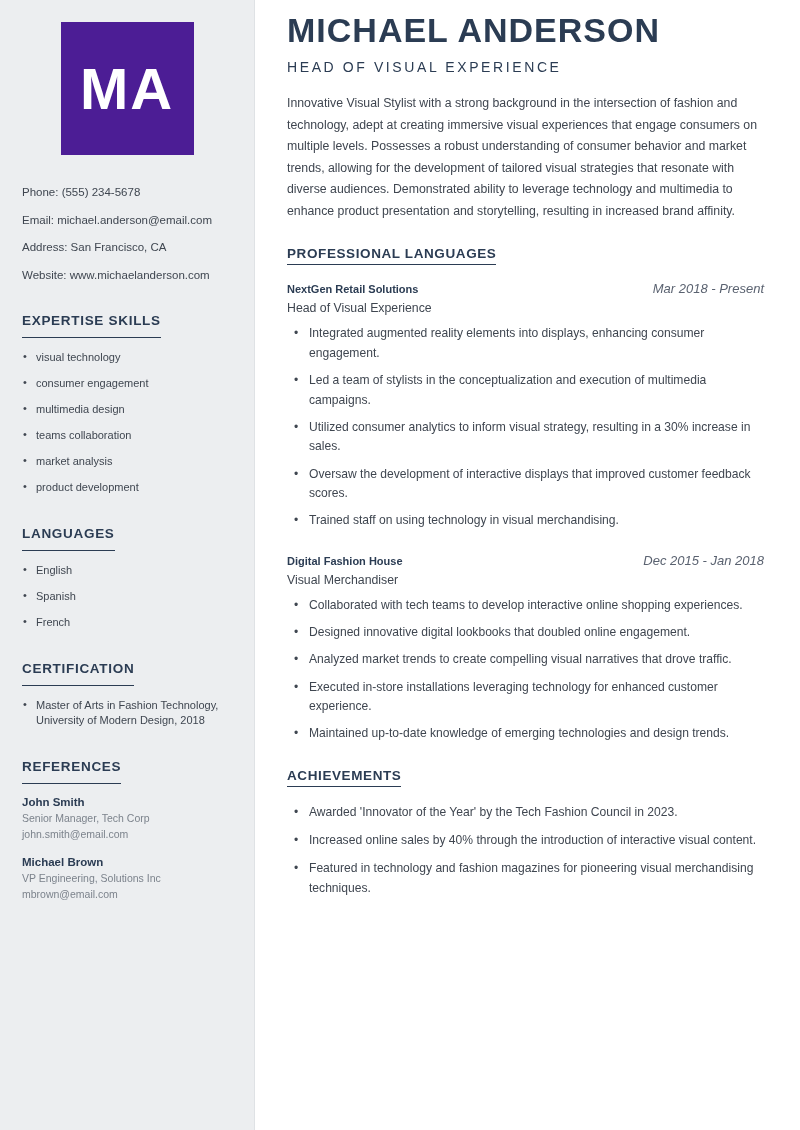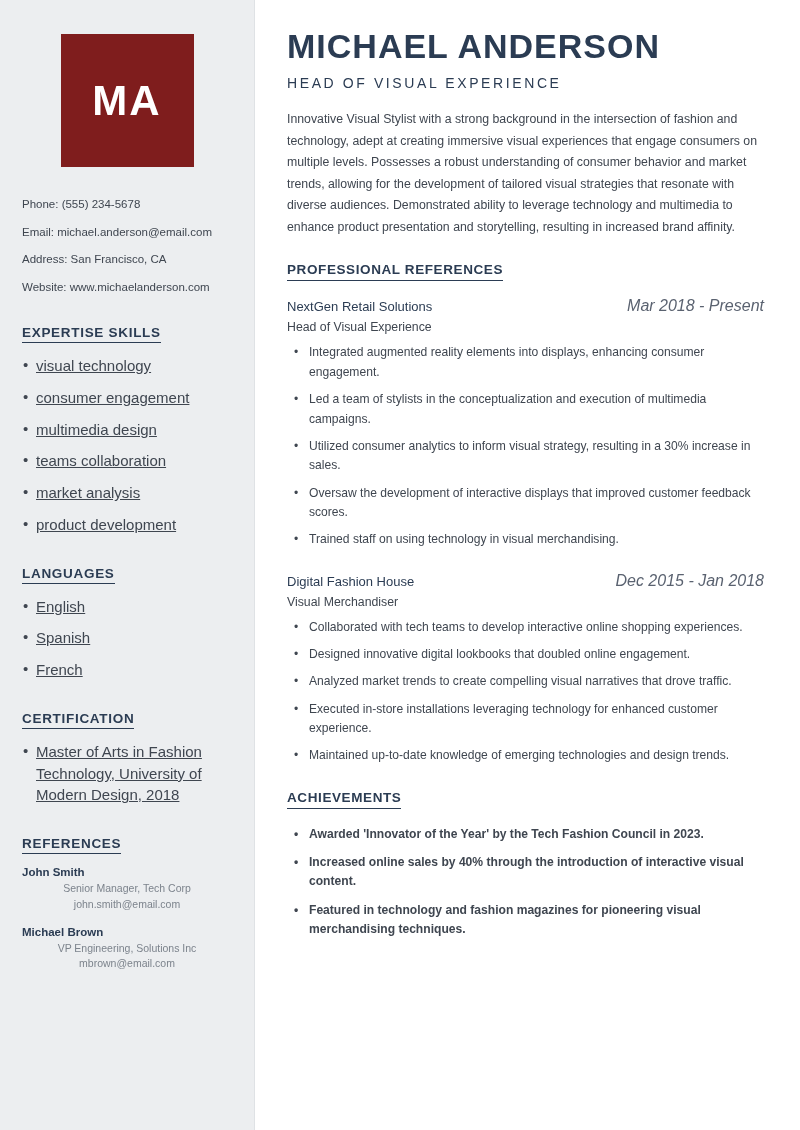--- a/index.html
+++ b/index.html
@@ -23,86 +23,84 @@
   .sidebar {
     width: 255px;
     min-width: 255px;
     background: #eceef0;
     padding: 22px 22px 20px 22px;
     border-right: 1px solid #dfe2e5;
   }
   .monogram {
     width: 133px;
     height: 133px;
-    background: #7f1d1d;
+    background: #4c1d95;
     color: #ffffff;
     display: flex;
     align-items: center;
     justify-content: center;
-    font-size: 42px;
+    font-size: 58px;
     letter-spacing: 2px;
     font-weight: bold;
-    margin: 12px auto 30px auto;
+    margin: 0 auto 30px auto;
   }
   .contact-line {
     font-size: 11.5px;
     color: #3f4650;
     margin-bottom: 12px;
     line-height: 1.35;
   }
   .side-section { margin-top: 28px; }
   .side-title {
     font-size: 13.5px;
     font-weight: bold;
     color: #2b3c53;
     letter-spacing: 0.7px;
     border-bottom: 1.5px solid #2b3c53;
-    padding-bottom: 2px;
+    padding-bottom: 9px;
     display: inline-block;
     margin-bottom: 12px;
   }
   ul.side-list {
     list-style: none;
     margin: 0;
     padding: 0;
   }
   ul.side-list li {
-    font-size: 15px;
+    font-size: 11px;
     color: #3f4650;
     line-height: 1.45;
     margin-bottom: 10px;
     padding-left: 14px;
     position: relative;
-    text-decoration: underline;
   }
   ul.side-list li:before {
     content: "•";
     position: absolute;
     left: 1px;
     top: -1px;
     color: #3f4650;
   }
   .ref-item { margin-bottom: 13px; }
   .ref-name {
     font-size: 11.5px;
     font-weight: bold;
     color: #2b3c53;
     margin-bottom: 3px;
   }
   .ref-role, .ref-email {
     font-size: 10.5px;
     color: #7c838c;
     line-height: 1.5;
-    text-align: center;
   }
 
   
   .main {
     flex: 1;
-    padding: 28px 36px 20px 32px;
+    padding: 12px 36px 20px 32px;
   }
   .name {
     font-size: 34px;
     font-weight: bold;
     color: #2b3c53;
     letter-spacing: 1px;
     line-height: 1.1;
     margin: 0 0 10px 0;
   }
   .role {
@@ -126,26 +124,26 @@
     display: inline-block;
     padding-bottom: 3px;
     margin-bottom: 16px;
   }
   .job-head {
     display: flex;
     justify-content: space-between;
     align-items: baseline;
   }
   .job-company {
+    font-size: 11px;
+    font-weight: bold;
+    color: #2b3c53;
+  }
+  .job-dates {
     font-size: 13px;
-    font-weight: normal;
-    color: #2b3c53;
-  }
-  .job-dates {
-    font-size: 16px;
     font-style: italic;
     color: #5a6270;
   }
   .job-title {
     font-size: 12.3px;
     color: #3f4650;
     margin-top: 5px;
     margin-bottom: 9px;
   }
   ul.bullets {
@@ -161,21 +159,21 @@
     padding-left: 22px;
     position: relative;
   }
   ul.bullets li:before {
     content: "•";
     position: absolute;
     left: 7px;
     top: 0;
     color: #3f4650;
   }
-  ul.bullets.tight li { margin-bottom: 9px; font-weight: bold; }
+  ul.bullets.tight li { margin-bottom: 9px; }
   .section-gap { margin-top: 14px; }
 </style>
 </head>
 <body>
 
 <div class="page">
 
   <aside class="sidebar">
     <div class="monogram">MA</div>
 
@@ -229,21 +227,21 @@
       </div>
     </div>
   </aside>
 
   <main class="main">
     <h1 class="name">MICHAEL ANDERSON</h1>
     <div class="role">HEAD OF VISUAL EXPERIENCE</div>
     <p class="summary">Innovative Visual Stylist with a strong background in the intersection of fashion and technology, adept at creating immersive visual experiences that engage consumers on multiple levels. Possesses a robust understanding of consumer behavior and market trends, allowing for the development of tailored visual strategies that resonate with diverse audiences. Demonstrated ability to leverage technology and multimedia to enhance product presentation and storytelling, resulting in increased brand affinity.</p>
 
     <div>
-      <div class="main-title">PROFESSIONAL REFERENCES</div>
+      <div class="main-title">PROFESSIONAL LANGUAGES</div>
 
       <div>
         <div class="job-head">
           <span class="job-company">NextGen Retail Solutions</span>
           <span class="job-dates">Mar 2018 - Present</span>
         </div>
         <div class="job-title">Head of Visual Experience</div>
         <ul class="bullets">
           <li>Integrated augmented reality elements into displays, enhancing consumer engagement.</li>
           <li>Led a team of stylists in the conceptualization and execution of multimedia campaigns.</li>

